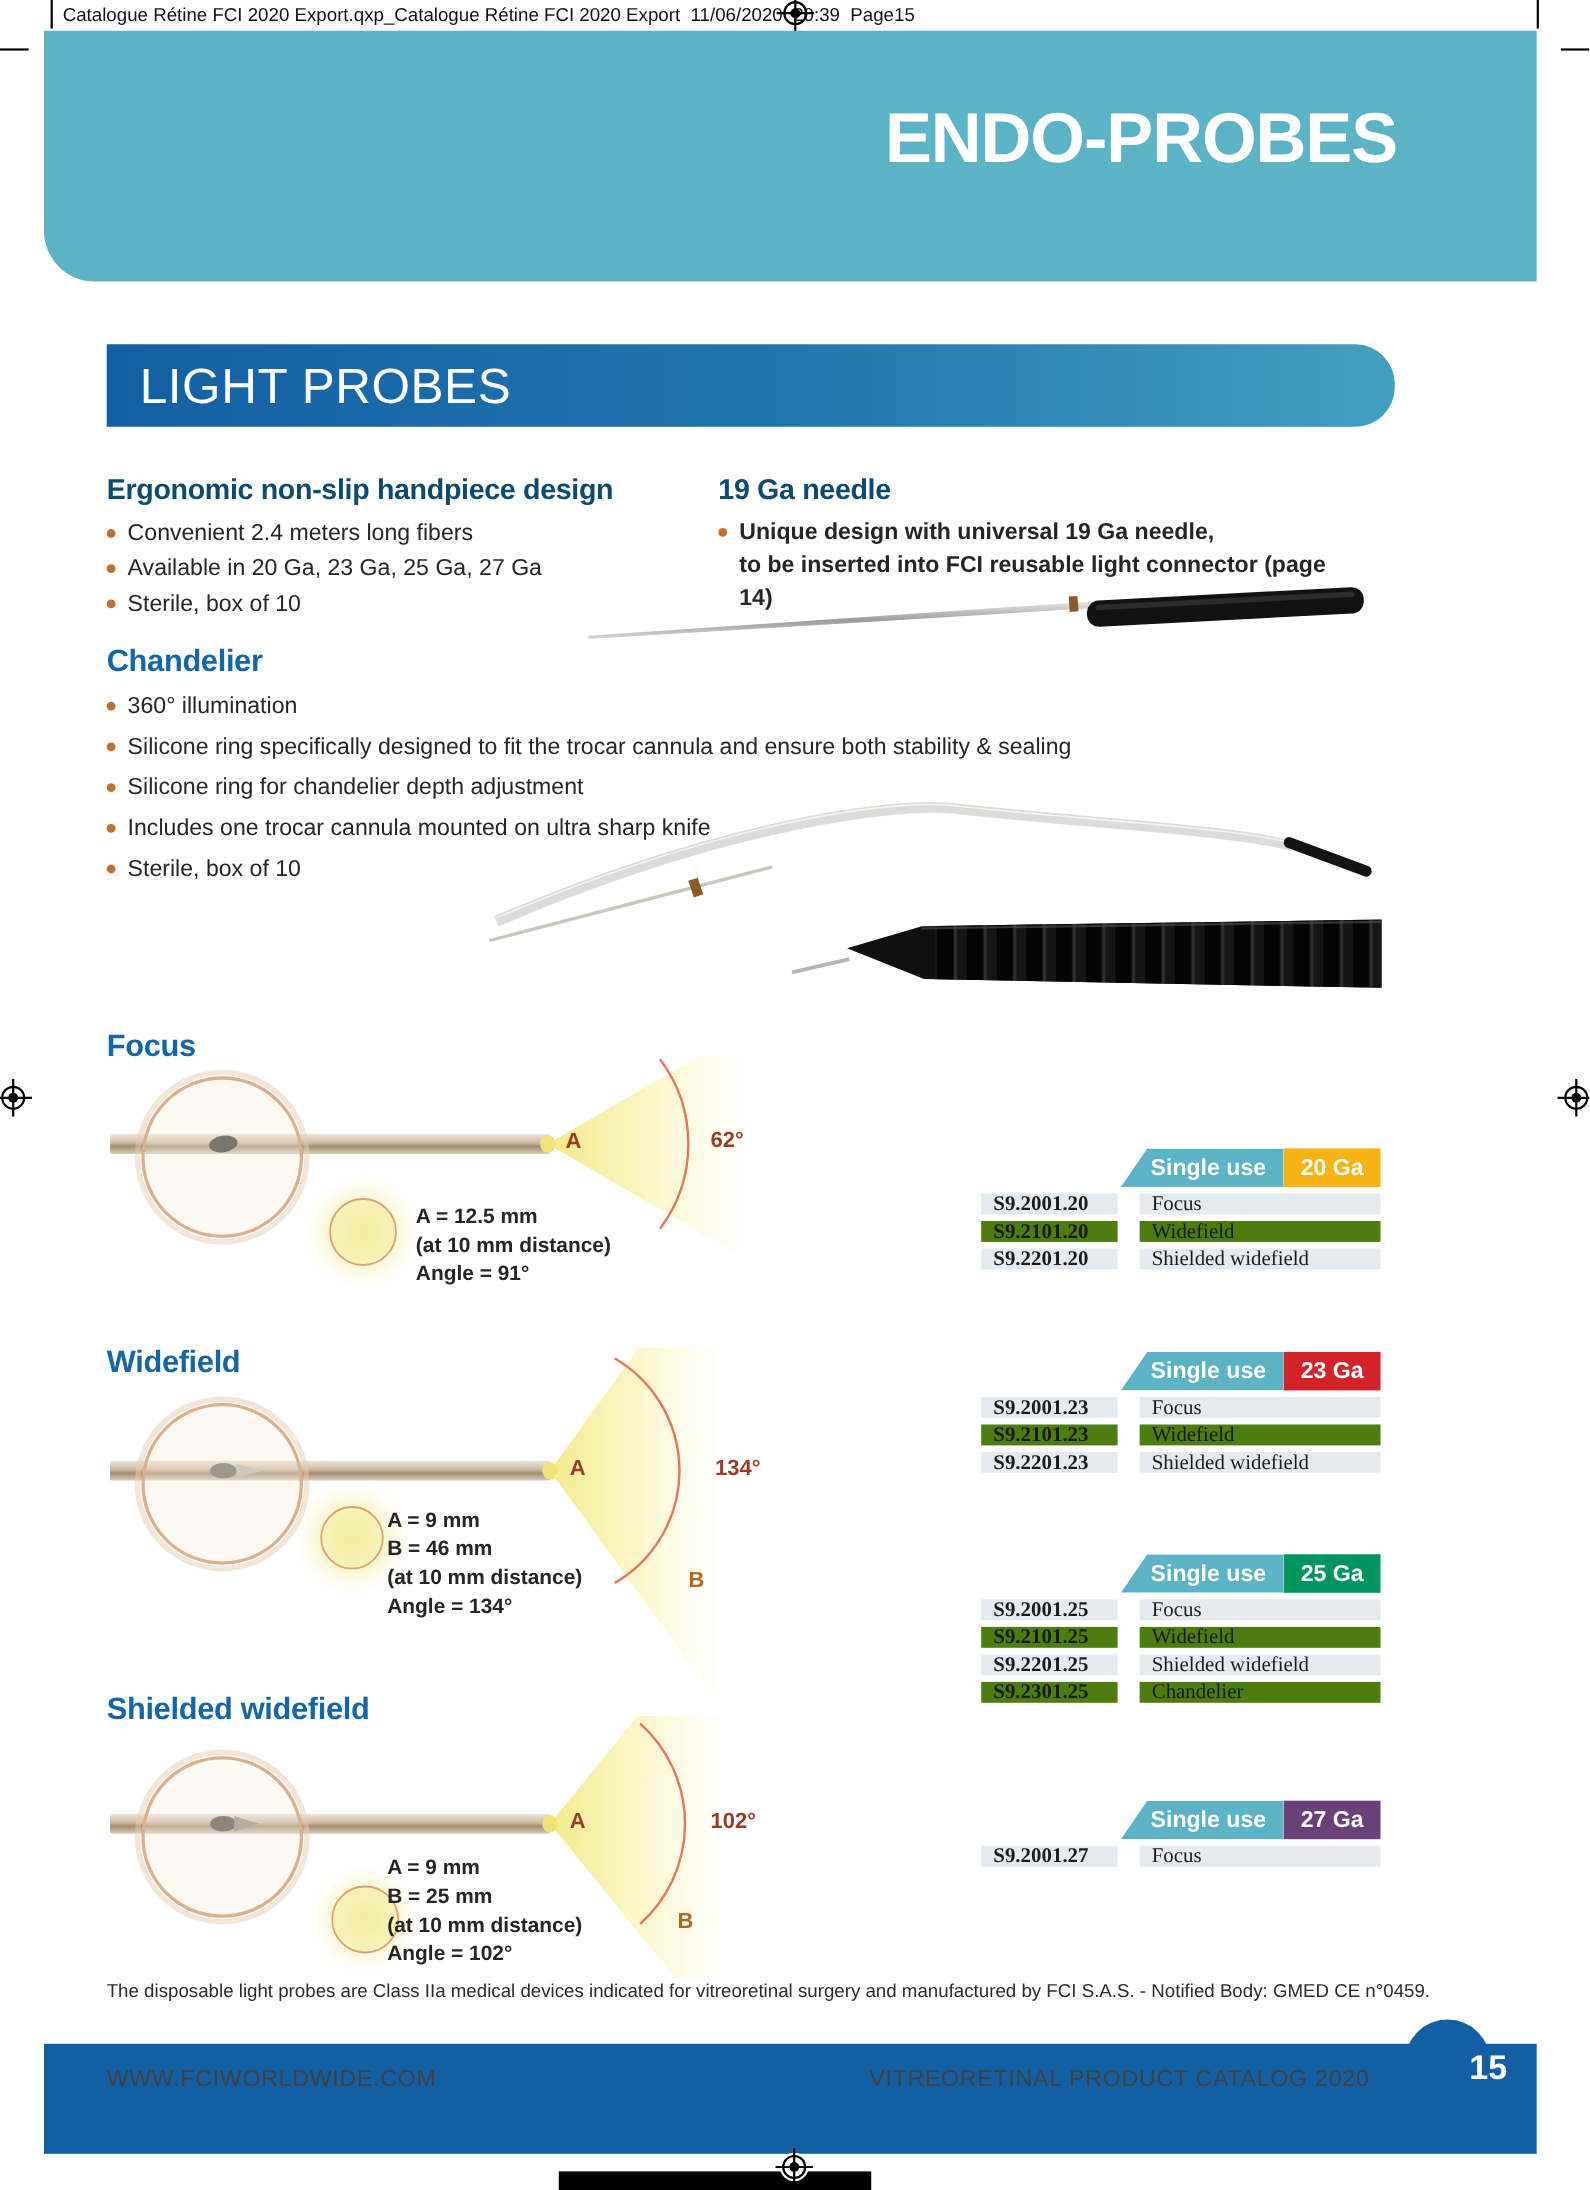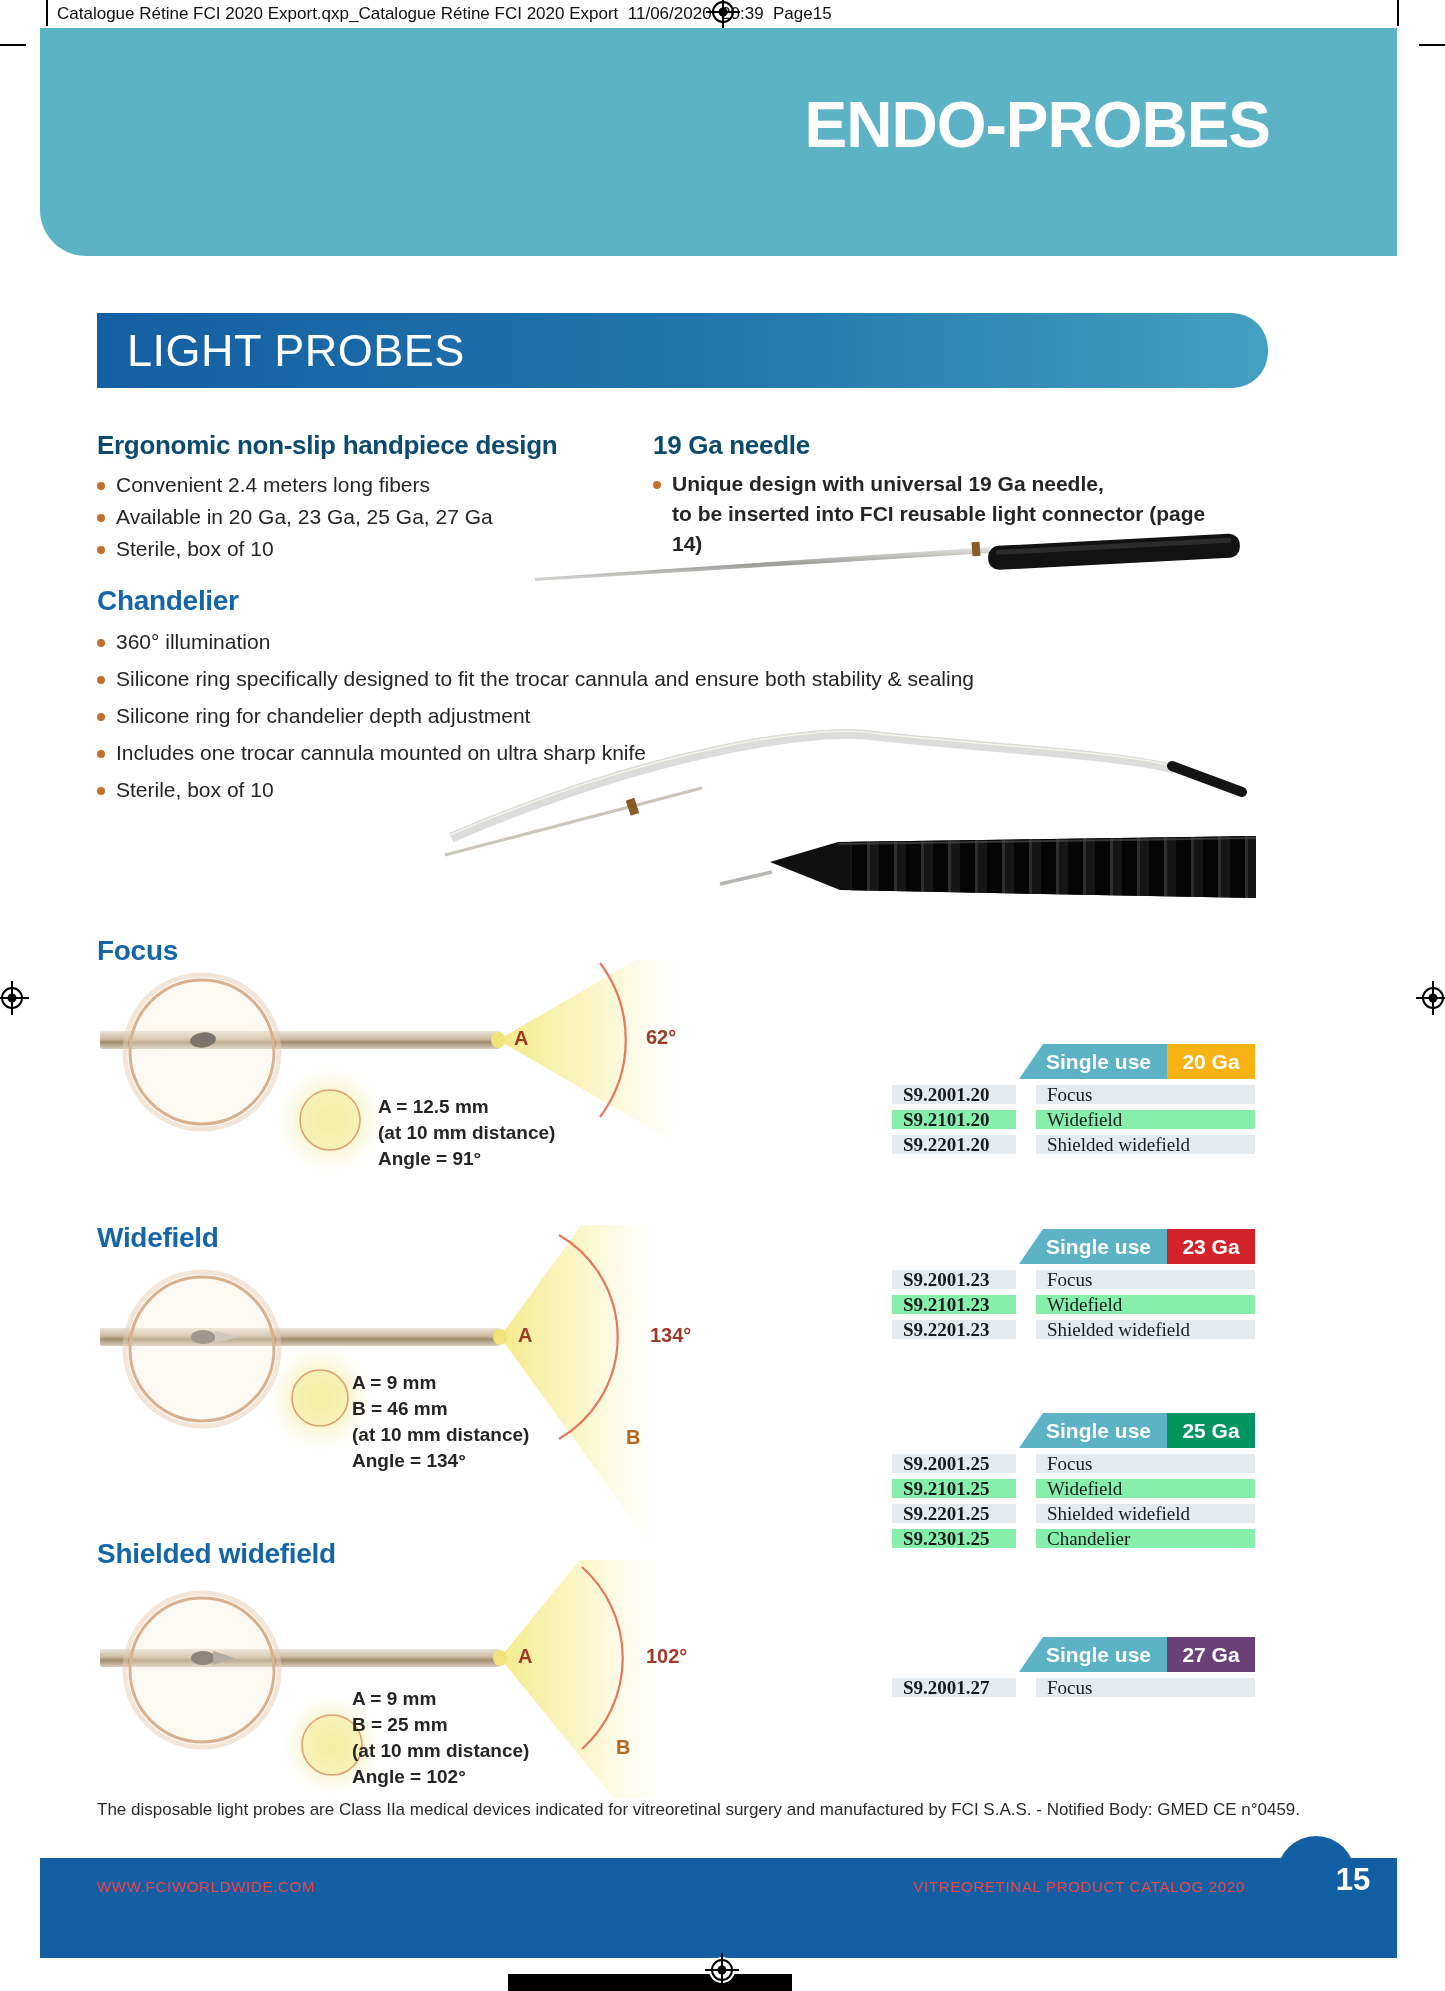--- a/index.html
+++ b/index.html
@@ -47,27 +47,27 @@
   .su{width:148px;background:#5cb3c5;clip-path:polygon(24px 0,100% 0,100% 100%,0 100%);
       color:#fff;font-weight:700;font-size:21px;display:flex;align-items:center;
       justify-content:flex-end;padding-right:16px;box-sizing:border-box;}
   .gg{width:88px;color:#fff;font-weight:700;font-size:21px;display:flex;align-items:center;justify-content:center;}
   .g20{background:#f7b214;} .g23{background:#d2232a;} .g25{background:#009460;} .g27{background:#6a4078;}
   .trow{display:flex;height:19px;margin-top:6px;gap:20px;font-family:Liberation Serif, serif;}
   .trow .code{width:124px;display:flex;align-items:center;padding-left:11px;box-sizing:border-box;
               font-weight:700;font-size:19px;color:#1a1a1a;}
   .trow .desc{flex:1;display:flex;align-items:center;padding-left:11px;box-sizing:border-box;
               font-size:19px;color:#1a1a1a;}
-  .trow.odd>div{background:#e3ebf1;} .trow.even>div{background:#86efac;}
+  .trow.odd>div{background:#e3ebf1;} .trow.even>div{background:#4d7c0f;}
 
   
   .disclaimer{left:97px;top:1800px;font-size:17px;color:#2b2a29;}
   .footer-bar{left:40px;top:1858px;width:1357px;height:100px;background:#135fa3;}
   .footer-bump{left:1277px;top:1836px;width:78px;height:78px;border-radius:50%;background:#135fa3;}
-  .footer-txt{color:#ef4444;font-size:15px;letter-spacing:.7px;font-weight:500;}
+  .footer-txt{color:#404040;font-size:21px;letter-spacing:.7px;font-weight:500;}
   .page-num{left:1314px;top:1862px;width:78px;text-align:center;color:#fff;font-size:31px;font-weight:700;}
   .bottom-bar{left:508px;top:1974px;width:284px;height:17px;background:#000;}
 </style>
 </head>
 <body>
 
 <div class="page">
 
   <svg width="0" height="0" style="position:absolute">
     <defs>

